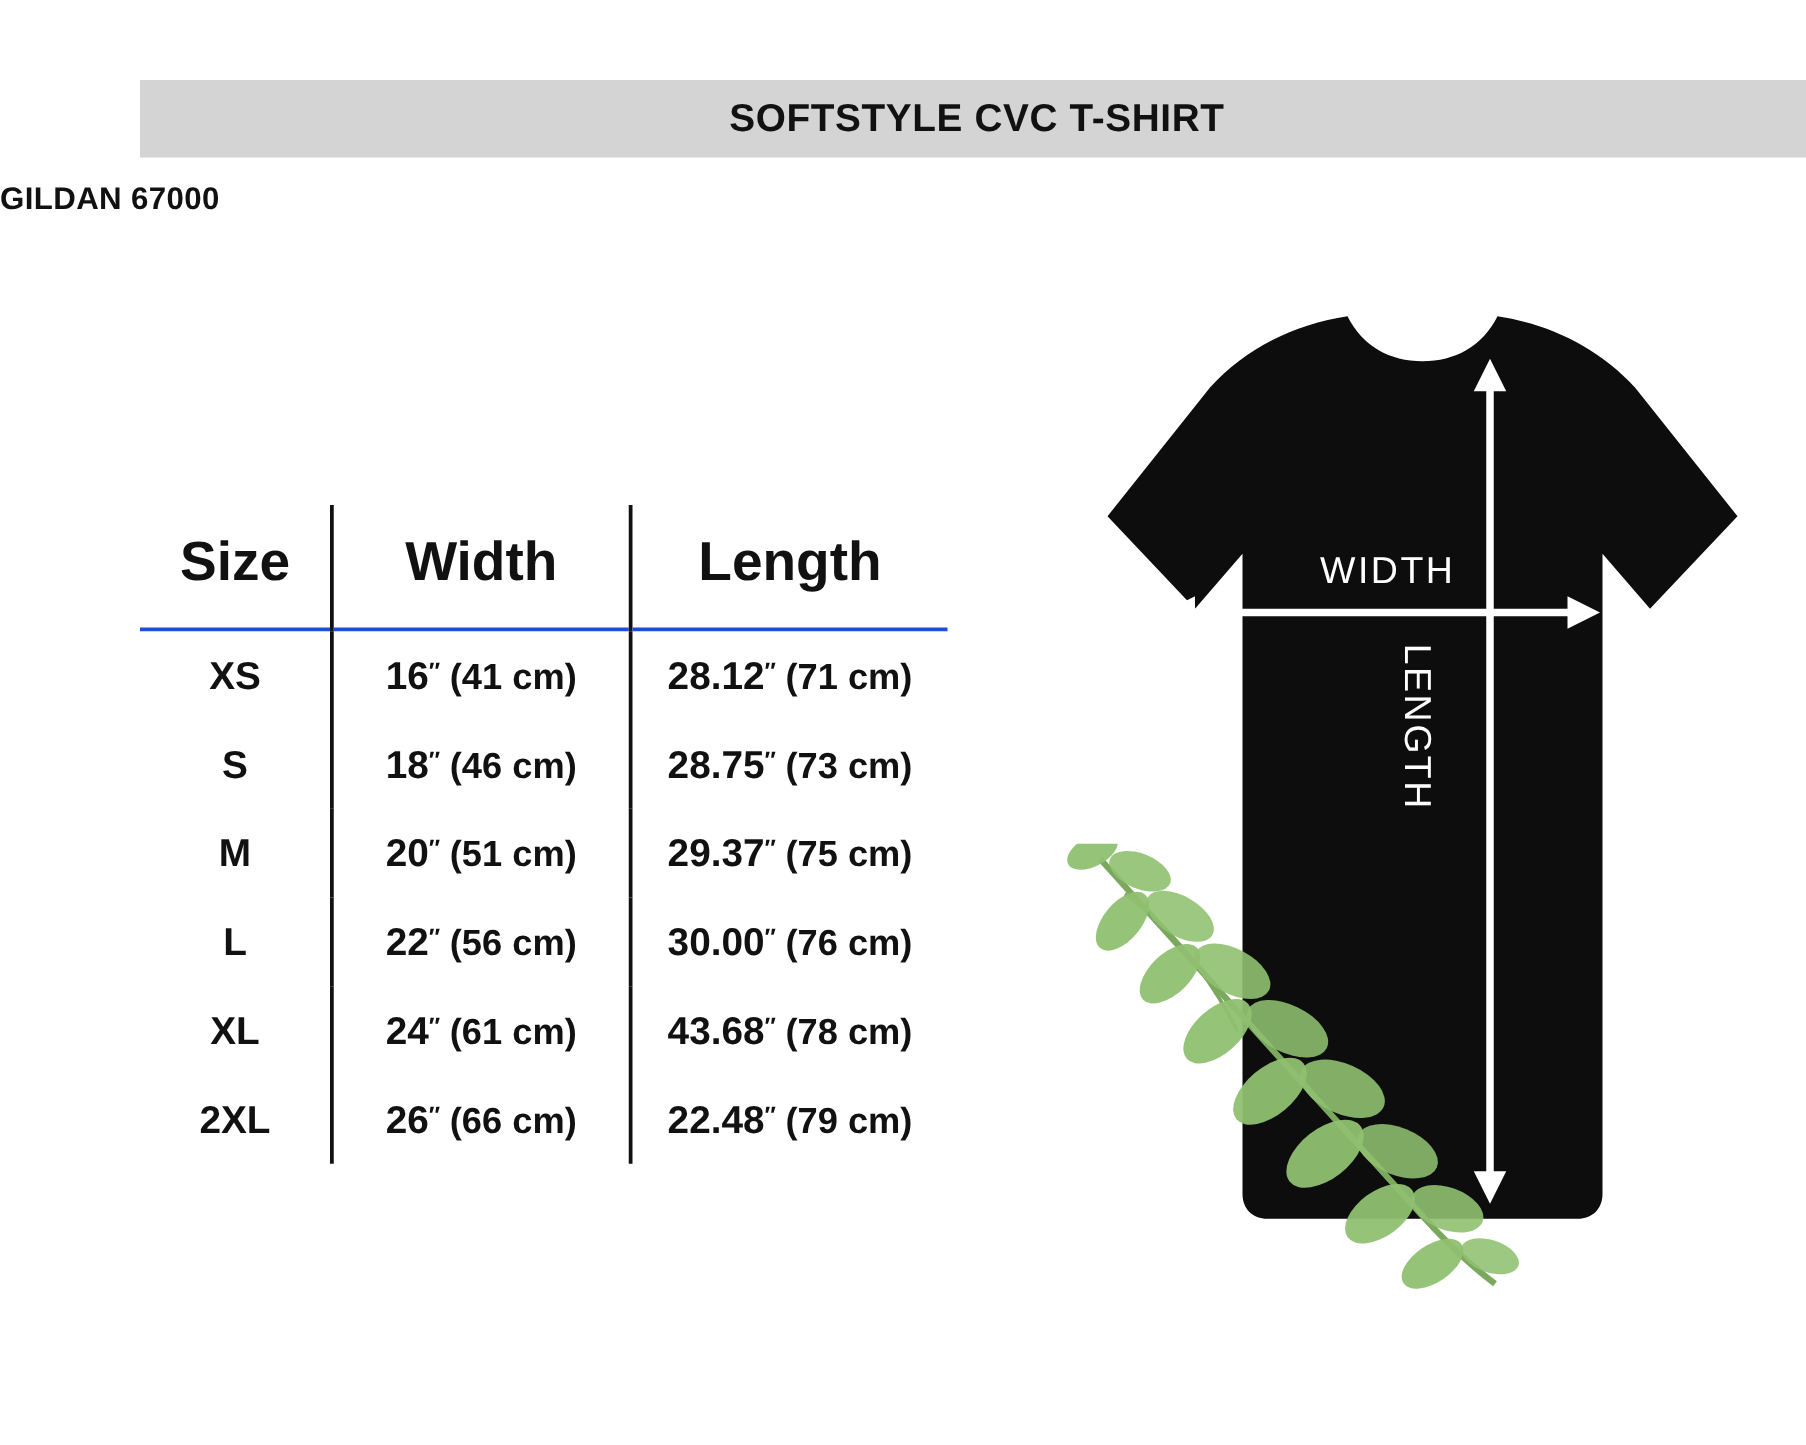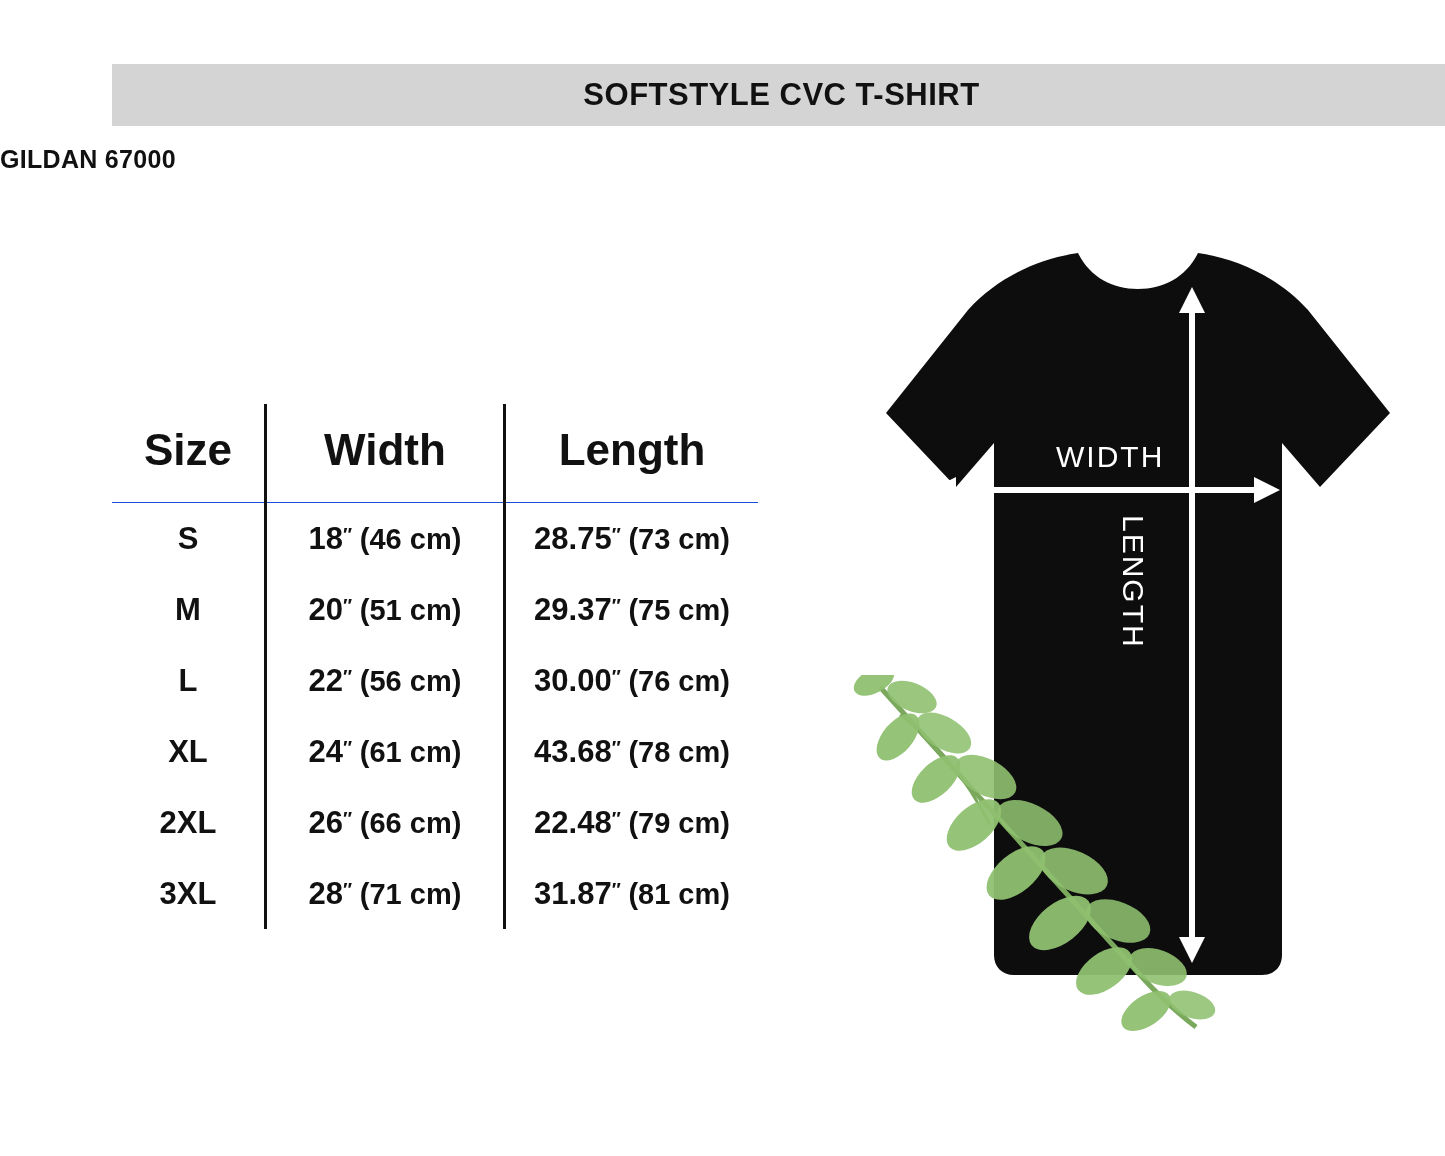--- a/index.html
+++ b/index.html
@@ -65,21 +65,21 @@
     text-align: center;
     vertical-align: middle;
   }
   table.size-table th {
     font-size: 44px;
     font-weight: bold;
     height: 92px;
     padding-bottom: 6px;
   }
   table.size-table thead tr {
-    border-bottom: 1px solid #1d4ed8;
+    border-bottom: 3px solid #1d4ed8;
   }
   table.size-table td {
     font-size: 31px;
     font-weight: bold;
     height: 71px;
   }
   .col-size   { width: 152px; }
   .col-width  { width: 236px; }
   .col-length { width: 252px; }
 
@@ -143,20 +143,25 @@
   <table class="size-table">
     <thead>
       <tr>
         <th class="col-size">Size</th>
         <th class="col-width">Width</th>
         <th class="col-length">Length</th>
       </tr>
     </thead>
     <tbody>
       <tr>
+        <td class="col-size">XS</td>
+        <td class="col-width"><span>16</span><span class="inch-mark">″</span> <span class="cm-part">(41 cm)</span></td>
+        <td class="col-length"><span>28.12</span><span class="inch-mark">″</span> <span class="cm-part">(71 cm)</span></td>
+      </tr>
+      <tr>
         <td class="col-size">S</td>
         <td class="col-width"><span>18</span><span class="inch-mark">″</span> <span class="cm-part">(46 cm)</span></td>
         <td class="col-length"><span>28.75</span><span class="inch-mark">″</span> <span class="cm-part">(73 cm)</span></td>
       </tr>
       <tr>
         <td class="col-size">M</td>
         <td class="col-width"><span>20</span><span class="inch-mark">″</span> <span class="cm-part">(51 cm)</span></td>
         <td class="col-length"><span>29.37</span><span class="inch-mark">″</span> <span class="cm-part">(75 cm)</span></td>
       </tr>
       <tr>
@@ -166,25 +171,20 @@
       </tr>
       <tr>
         <td class="col-size">XL</td>
         <td class="col-width"><span>24</span><span class="inch-mark">″</span> <span class="cm-part">(61 cm)</span></td>
         <td class="col-length"><span>43.68</span><span class="inch-mark">″</span> <span class="cm-part">(78 cm)</span></td>
       </tr>
       <tr>
         <td class="col-size">2XL</td>
         <td class="col-width"><span>26</span><span class="inch-mark">″</span> <span class="cm-part">(66 cm)</span></td>
         <td class="col-length"><span>22.48</span><span class="inch-mark">″</span> <span class="cm-part">(79 cm)</span></td>
-      </tr>
-      <tr>
-        <td class="col-size">3XL</td>
-        <td class="col-width"><span>28</span><span class="inch-mark">″</span> <span class="cm-part">(71 cm)</span></td>
-        <td class="col-length"><span>31.87</span><span class="inch-mark">″</span> <span class="cm-part">(81 cm)</span></td>
       </tr>
     </tbody>
   </table>
 </div>
 
 <div class="shirt-area">
 
   <svg class="shirt-svg" width="640" height="830" viewBox="0 0 640 830">
 
     <path d="M208,95

